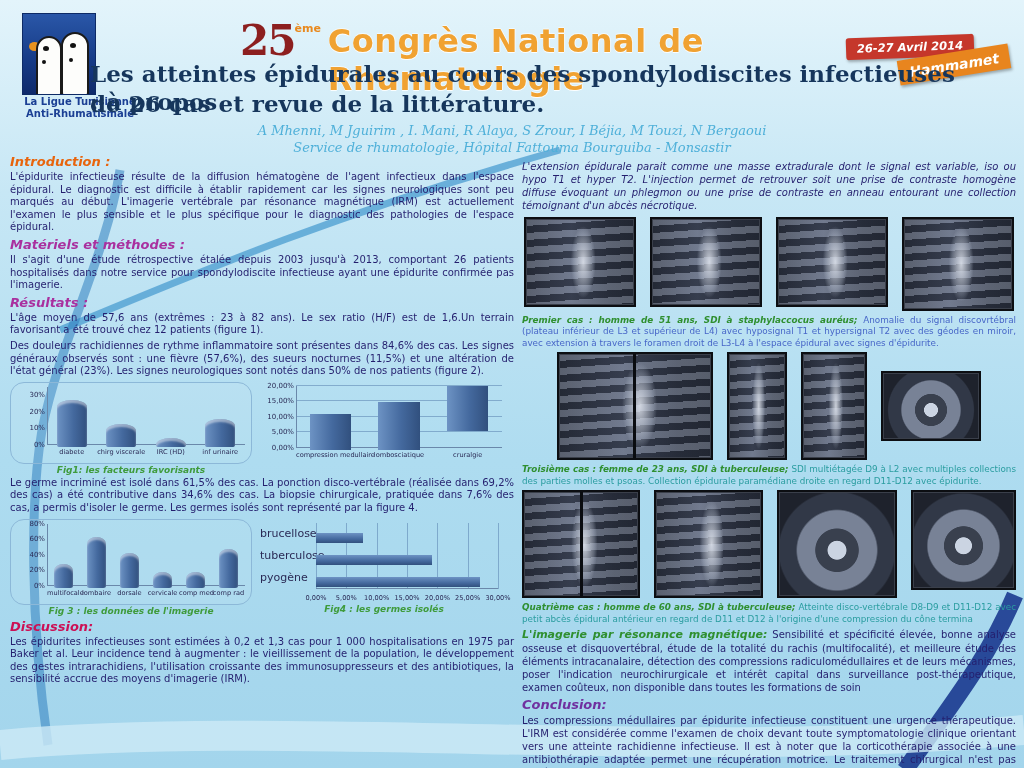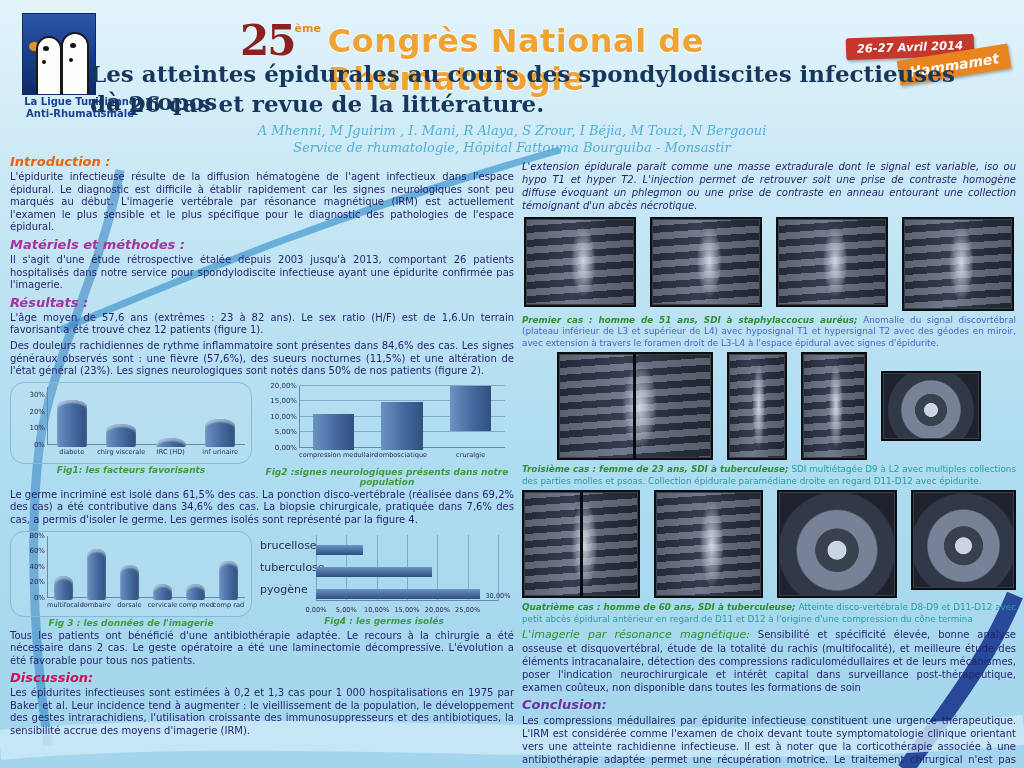--- a/index.html
+++ b/index.html
@@ -77,21 +77,21 @@
     radial-gradient(ellipse 16% 58% at 53% 50%, rgba(228,233,242,.85) 0%, rgba(195,205,222,.3) 55%, transparent 72%),
     repeating-linear-gradient(176deg, rgba(168,178,198,.42) 0 7px, rgba(38,44,58,.55) 7px 14px),
     linear-gradient(90deg,#20242e 0%,#4a5266 42%,#262b37 78%,#1c2029 100%);}
   .mri.ax{background:
     radial-gradient(circle at 50% 56%, #cbd4e2 0 11%, #39404e 12% 26%, #788296 27% 48%, #313847 50% 70%, #1e222c 72%);}
   .mri.dual::after{content:"";position:absolute;left:49%;top:0;bottom:0;width:3px;background:#0a0c10;}
   .case-cap{font-size:8.8px;line-height:1.3;text-align:justify;margin:0 0 3px 0;}
   .case-label{font-weight:bold;font-style:italic;color:#2f8f2f;}
   .case-blue{color:#4766c8;} .case-teal{color:#2a9da0;}
   .mri-para{font-size:10px;line-height:1.3;text-align:justify;color:#241f6e;margin-top:2px;}
-  .mri-head{font-weight:normal;font-style:italic;color:#2f8f2f;font-size:11px;margin-top:24px;}
+  .mri-head{font-weight:bold;font-style:italic;color:#2f8f2f;font-size:11px;margin-top:24px;}
   .conc-txt{font-size:10px;line-height:1.3;text-align:justify;color:#241f6e;}
 </style>
 </head>
 <body>
 
 <div class="poster">
 
   <svg class="layer" viewBox="0 0 1024 768" xmlns="http://www.w3.org/2000/svg">
     <path d="M 60 330 C 180 280, 330 215, 560 150" stroke="#4a9cd0" stroke-width="7" fill="none" opacity="0.75"></path>
     <path d="M 120 170 C 105 260, 60 340, 42 430 C 30 500, 30 620, 48 745" stroke="#2f7fc0" stroke-width="9" fill="none" opacity="0.55"></path>
@@ -194,21 +194,20 @@
                 <div class="cell">
                   <div class="bar" style="height: 47.678px;"></div>
                   <div class="xlab" style="height: 14px;">lombosciatique</div>
                 </div>
                 <div class="cell">
                   <div class="bar" style="height: 47.678px;"></div>
                   <div class="xlab" style="height: 14px; margin-top: 19px;">cruralgie</div>
                 </div>
               </div>
             </div>
-          <div class="figcap">Fig2 :signes neurologiques présents dans notre population</div>
         </div>
       </div>
 
       <p class="body-txt">Le germe incriminé est  isolé dans 61,5% des cas. La ponction disco-vertébrale (réalisée dans 69,2% des cas) a été contributive dans 34,6% des cas. La biopsie chirurgicale, pratiquée dans 7,6% des cas, a  permis d'isoler le germe. Les germes isolés sont représenté par la figure 4.</p>
 
       <div class="fig-row">
         <div class="figblock">
           <div class="chart boxed c3">
               <div class="ylab" style="bottom: 14px;">0%</div>
               <div class="ylab" style="bottom: 29.5px;">20%</div>
@@ -253,21 +252,21 @@
               <div class="hxlab" style="left: 86.3333px; bottom: 1px;">5,00%</div>
               <div class="grid-v" style="left: 86.3333px; top: 4px; bottom: 14px;"></div>
               <div class="hxlab" style="left: 116.667px; bottom: 1px;">10,00%</div>
               <div class="grid-v" style="left: 116.667px; top: 4px; bottom: 14px;"></div>
               <div class="hxlab" style="left: 147px; bottom: 1px;">15,00%</div>
               <div class="grid-v" style="left: 147px; top: 4px; bottom: 14px;"></div>
               <div class="hxlab" style="left: 177.333px; bottom: 1px;">20,00%</div>
               <div class="grid-v" style="left: 177.333px; top: 4px; bottom: 14px;"></div>
               <div class="hxlab" style="left: 207.667px; bottom: 1px;">25,00%</div>
               <div class="grid-v" style="left: 207.667px; top: 4px; bottom: 14px;"></div>
-              <div class="hxlab" style="left: 238px; bottom: 15px;">30,00%</div>
+              <div class="hxlab" style="left: 238px; bottom: 1px;">30,00%</div>
               <div class="grid-v" style="left: 238px; top: 4px; bottom: 14px;"></div>
               <div class="axis" style="left: 56px; right: 10px; bottom: 14px; height: 1px;"></div>
               <div class="hrow" style="left: 0px; right: 10px; top: 4px; height: 22px;">
                 <div class="hlab">brucellose</div>
                 <div class="htrack">
                   <div class="hbarfill" style="width: 46.7133px; top: 4px;"></div>
                 </div>
               </div>
               <div class="hrow" style="left: 0px; right: 10px; top: 26px; height: 22px;">
                 <div class="hlab">tuberculose</div>
@@ -279,21 +278,20 @@
                 <div class="hlab">pyogène</div>
                 <div class="htrack">
                   <div class="hbarfill" style="width: 163.8px; top: 4px;"></div>
                 </div>
               </div>
             </div>
           <div class="figcap">Fig4 : les germes isolés</div>
         </div>
       </div>
 
-      <p class="body-txt">Tous  les patients ont bénéficié d'une antibiothérapie adaptée. Le recours à la chirurgie a été nécessaire dans 2 cas. Le geste opératoire a été une laminectomie décompressive. L'évolution a été favorable pour tous nos patients.</p>
 
       <div class="hd hd-disc">Discussion:</div>
       <p class="body-txt">Les épidurites infectieuses sont estimées à 0,2 et 1,3 cas pour 1 000 hospitalisations en 1975 par Baker et al. Leur incidence tend à augmenter : le vieillissement de la population, le développement des gestes intrarachidiens, l'utilisation croissante des immunosuppresseurs et des antibiotiques, la sensibilité accrue des moyens d'imagerie (IRM).</p>
 
     </div>
 
     <div class="right-col">
       <p class="img-intro">L'extension épidurale parait comme une masse extradurale dont le signal est variable, iso ou hypo T1 et hyper T2. L'injection permet de retrouver soit une prise de contraste homogène diffuse évoquant un phlegmon ou une prise de contraste en anneau entourant une collection témoignant d'un abcès nécrotique.</p>
 
       <div class="mri-row">

